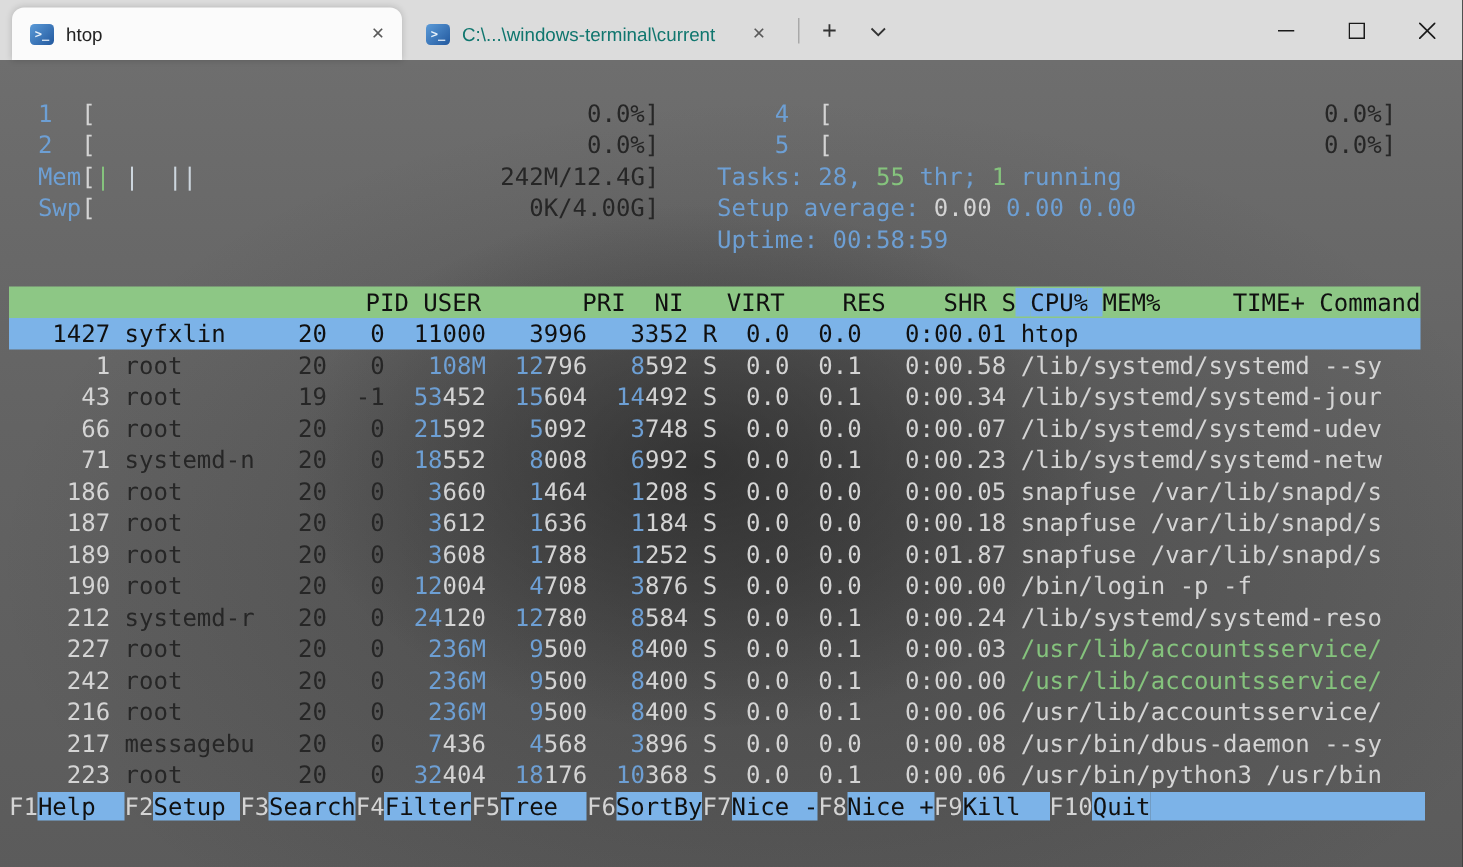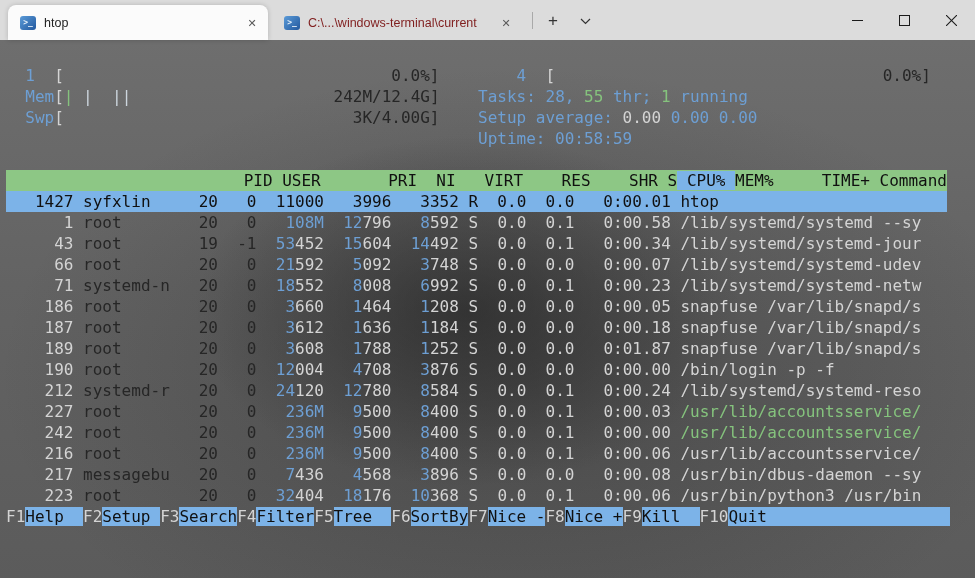--- a/index.html
+++ b/index.html
@@ -8,21 +8,21 @@
   
   #titlebar{position:absolute;left:0;top:0;width:975px;height:40px;background:#dcdcdc;}
   .tab{position:absolute;top:5px;height:35px;display:flex;align-items:center;box-sizing:border-box;}
   .tab.active{left:8px;width:260px;background:#fbfbfb;border-radius:8px 8px 0 0;
               box-shadow:0 0 5px rgba(0,0,0,.18);z-index:2;}
   .tab.inactive{left:272px;width:250px;color:#3a3a3a;}
   .tabicon{width:16px;height:14px;margin:0 8px 0 12px;border-radius:3px;flex:0 0 auto;
            background:linear-gradient(135deg,#5b9bd8,#22589e);display:flex;align-items:center;justify-content:center;
            color:#eaf3fb;font-size:8px;font-weight:bold;font-family:"DejaVu Sans Mono",monospace;}
   .tabtitle{flex:1;font-size:12.5px;color:#222;white-space:nowrap;overflow:hidden;}
-  .tab.inactive .tabtitle{color:#7f1d1d;}
+  .tab.inactive .tabtitle{color:#0f766e;}
   .tabclose{width:16px;height:16px;margin:0 8px;color:#5a5a5a;font-size:11px;line-height:16px;
             text-align:center;border-radius:3px;flex:0 0 auto;}
   .tabsep{position:absolute;left:532px;top:12px;width:1px;height:17px;background:#a9a9a9;}
   .newtab{position:absolute;left:540px;top:8px;width:26px;height:26px;color:#333;font-size:17px;
           text-align:center;line-height:25px;font-weight:400;}
   .tabchev{position:absolute;left:572px;top:8px;width:26px;height:26px;display:flex;align-items:center;justify-content:center;}
   .winbtns{position:absolute;right:0;top:0;height:40px;display:flex;}
   .winbtn{width:47px;height:40px;display:flex;align-items:center;justify-content:center;color:#1a1a1a;}
   
   #term{position:absolute;left:0;top:40px;width:975px;height:543px;overflow:hidden;
@@ -82,22 +82,23 @@
       <div class="winbtn">
         <svg width="11" height="11" viewBox="0 0 11 11">
           <line x1="0" y1="0" x2="11" y2="11" stroke="#1a1a1a" stroke-width="1.1"></line>
           <line x1="11" y1="0" x2="0" y2="11" stroke="#1a1a1a" stroke-width="1.1"></line>
         </svg>
       </div>
     </div>
   </div>
   <div id="term">
       <div class="line"><span>  </span><span class="c-blue">1  </span><span class="c-lt">[</span><span>                                  </span><span class="c-dk">0.0%]</span><span>    </span><span>    </span><span class="c-blue">4  </span><span class="c-lt">[</span><span>                                  </span><span class="c-dk">0.0%]</span></div>
+      <div class="line"><span>  </span><span class="c-blue">2  </span><span class="c-lt">[</span><span>                                  </span><span class="c-dk">0.0%]</span><span>    </span><span>    </span><span class="c-blue">5  </span><span class="c-lt">[</span><span>                                  </span><span class="c-dk">0.0%]</span></div>
       <div class="line"><span>  </span><span class="c-blue">Mem</span><span class="c-lt">[</span><span class="c-green">|</span><span> </span><span class="c-bar">|</span><span>  </span><span class="c-bar">||</span><span>                     </span><span class="c-dk">242M/12.4G]</span><span>    </span><span class="c-blue">Tasks: 28, </span><span class="c-green">55</span><span class="c-blue"> thr; </span><span class="c-green">1</span><span class="c-blue"> running</span></div>
-      <div class="line"><span>  </span><span class="c-blue">Swp</span><span class="c-lt">[</span><span>                              </span><span class="c-dk">3K/4.00G]</span><span>    </span><span class="c-blue">Setup average: </span><span class="c-lt">0.00 </span><span class="c-blue">0.00 0.00</span></div>
+      <div class="line"><span>  </span><span class="c-blue">Swp</span><span class="c-lt">[</span><span>                              </span><span class="c-dk">0K/4.00G]</span><span>    </span><span class="c-blue">Setup average: </span><span class="c-lt">0.00 </span><span class="c-blue">0.00 0.00</span></div>
       <div class="line"><span>                                                 </span><span class="c-blue">Uptime: </span><span class="c-blue">00:58:59</span></div>
       <div class="line"></div>
       <div class="line row-header"><span class="c-hdr">    PID</span><span class="c-hdr"> </span><span class="c-hdr">USER       </span><span class="c-hdr">PRI</span><span class="c-hdr"> </span><span class="c-hdr"> NI</span><span class="c-hdr"> </span><span class="c-hdr">  VIRT</span><span class="c-hdr"> </span><span class="c-hdr">   RES</span><span class="c-hdr"> </span><span class="c-hdr">   SHR</span><span class="c-hdr"> </span><span class="c-hdr">S</span><span class="c-hdr hl"> </span><span class="c-hdr hl">CPU%</span><span class="c-hdr hl"> </span><span class="c-hdr">MEM%</span><span class="c-hdr"> </span><span class="c-hdr">    TIME+</span><span class="c-hdr"> </span><span class="c-hdr">Command</span></div>
       <div class="line row-selected"><span class="c-sel">   1427</span><span> </span><span class="c-sel">syfxlin    </span><span class="c-sel"> 20</span><span> </span><span class="c-sel">  0</span><span> </span><span class="c-sel"> 11000</span><span> </span><span class="c-sel">  3996</span><span> </span><span class="c-sel">  3352</span><span> </span><span class="c-sel">R</span><span> </span><span class="c-sel"> 0.0</span><span> </span><span class="c-sel"> 0.0</span><span> </span><span class="c-sel">  0:00.01</span><span> </span><span class="c-sel">htop</span></div>
       <div class="line"><span class="c-lt">      1</span><span> </span><span class="c-dk">root       </span><span class="c-dk"> 20</span><span> </span><span class="c-dk">  0</span><span> </span><span>  </span><span class="c-blue">108M</span><span> </span><span> </span><span class="c-blue">12</span><span class="c-lt">796</span><span> </span><span>  </span><span class="c-blue">8</span><span class="c-lt">592</span><span> </span><span class="c-lt">S</span><span> </span><span class="c-lt"> 0.0</span><span> </span><span class="c-lt"> 0.1</span><span> </span><span class="c-lt">  0:00.58</span><span> </span><span class="c-lt">/lib/systemd/systemd --sy</span></div>
       <div class="line"><span class="c-lt">     43</span><span> </span><span class="c-dk">root       </span><span class="c-dk"> 19</span><span> </span><span class="c-dk"> -1</span><span> </span><span> </span><span class="c-blue">53</span><span class="c-lt">452</span><span> </span><span> </span><span class="c-blue">15</span><span class="c-lt">604</span><span> </span><span> </span><span class="c-blue">14</span><span class="c-lt">492</span><span> </span><span class="c-lt">S</span><span> </span><span class="c-lt"> 0.0</span><span> </span><span class="c-lt"> 0.1</span><span> </span><span class="c-lt">  0:00.34</span><span> </span><span class="c-lt">/lib/systemd/systemd-jour</span></div>
       <div class="line"><span class="c-lt">     66</span><span> </span><span class="c-dk">root       </span><span class="c-dk"> 20</span><span> </span><span class="c-dk">  0</span><span> </span><span> </span><span class="c-blue">21</span><span class="c-lt">592</span><span> </span><span>  </span><span class="c-blue">5</span><span class="c-lt">092</span><span> </span><span>  </span><span class="c-blue">3</span><span class="c-lt">748</span><span> </span><span class="c-lt">S</span><span> </span><span class="c-lt"> 0.0</span><span> </span><span class="c-lt"> 0.0</span><span> </span><span class="c-lt">  0:00.07</span><span> </span><span class="c-lt">/lib/systemd/systemd-udev</span></div>
       <div class="line"><span class="c-lt">     71</span><span> </span><span class="c-dk">systemd-n  </span><span class="c-dk"> 20</span><span> </span><span class="c-dk">  0</span><span> </span><span> </span><span class="c-blue">18</span><span class="c-lt">552</span><span> </span><span>  </span><span class="c-blue">8</span><span class="c-lt">008</span><span> </span><span>  </span><span class="c-blue">6</span><span class="c-lt">992</span><span> </span><span class="c-lt">S</span><span> </span><span class="c-lt"> 0.0</span><span> </span><span class="c-lt"> 0.1</span><span> </span><span class="c-lt">  0:00.23</span><span> </span><span class="c-lt">/lib/systemd/systemd-netw</span></div>
       <div class="line"><span class="c-lt">    186</span><span> </span><span class="c-dk">root       </span><span class="c-dk"> 20</span><span> </span><span class="c-dk">  0</span><span> </span><span>  </span><span class="c-blue">3</span><span class="c-lt">660</span><span> </span><span>  </span><span class="c-blue">1</span><span class="c-lt">464</span><span> </span><span>  </span><span class="c-blue">1</span><span class="c-lt">208</span><span> </span><span class="c-lt">S</span><span> </span><span class="c-lt"> 0.0</span><span> </span><span class="c-lt"> 0.0</span><span> </span><span class="c-lt">  0:00.05</span><span> </span><span class="c-lt">snapfuse /var/lib/snapd/s</span></div>
       <div class="line"><span class="c-lt">    187</span><span> </span><span class="c-dk">root       </span><span class="c-dk"> 20</span><span> </span><span class="c-dk">  0</span><span> </span><span>  </span><span class="c-blue">3</span><span class="c-lt">612</span><span> </span><span>  </span><span class="c-blue">1</span><span class="c-lt">636</span><span> </span><span>  </span><span class="c-blue">1</span><span class="c-lt">184</span><span> </span><span class="c-lt">S</span><span> </span><span class="c-lt"> 0.0</span><span> </span><span class="c-lt"> 0.0</span><span> </span><span class="c-lt">  0:00.18</span><span> </span><span class="c-lt">snapfuse /var/lib/snapd/s</span></div>

